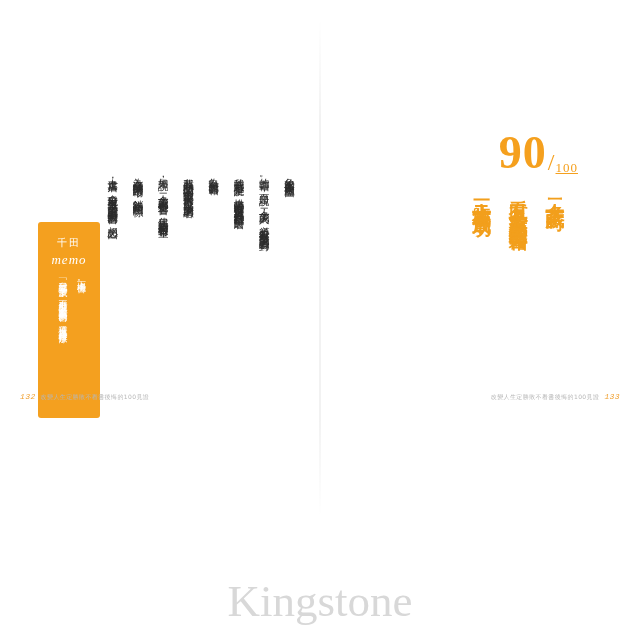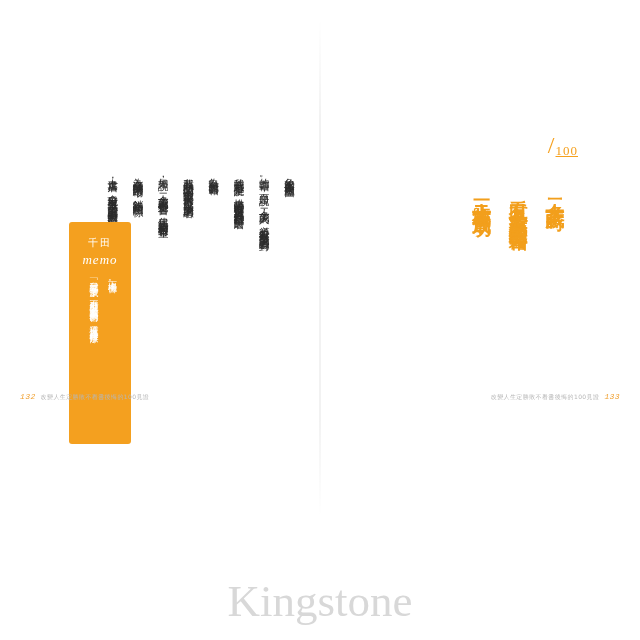--- a/index.html
+++ b/index.html
@@ -130,29 +130,28 @@
     margin-left: 9px;
     height: 282px;
   }
 
   
   .memo-box {
     position: absolute;
     left: 38px;
     top: 222px;
     width: 62px;
-    height: 222px;
+    height: 196px;
     background: #f4a01f;
     border-radius: 3px;
     display: flex;
     flex-direction: row;
     justify-content: center;
     padding-top: 12px;
     box-sizing: border-box;
-    margin-left: 31px;
   }
   .memo-head {
     position: absolute;
     top: 14px;
     left: 0;
     width: 62px;
     text-align: center;
     color: #ffffff;
   }
   .memo-title {
@@ -272,20 +271,21 @@
 
     <div class="footer footer-left">
       <span class="pg">132</span><span>改變人生定勝敗不看書後悔的100見證</span>
     </div>
   </div>
 
   <div class="right-page">
 
     <div class="headline-block">
       <div class="num-wrap">
+        <span class="num-big">90</span>
         <span class="num-slash">/</span>
         <span class="num-small">100</span>
       </div>
       <div class="headline-lines">
         <div class="vtext l3">三十歲後會成功。</div>
         <div class="vtext l2">看以三十多歲為對象的書籍，</div>
         <div class="vtext l1">二十多歲時</div>
       </div>
     </div>
 

